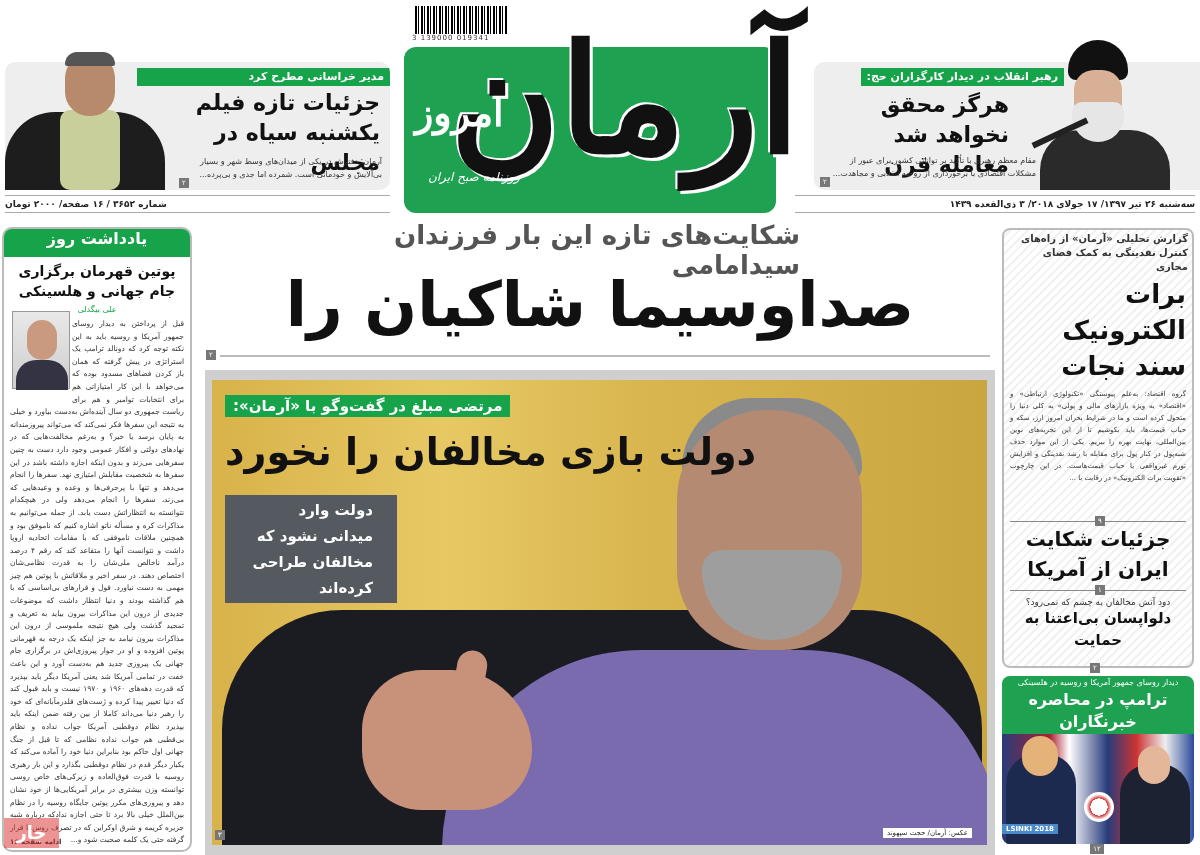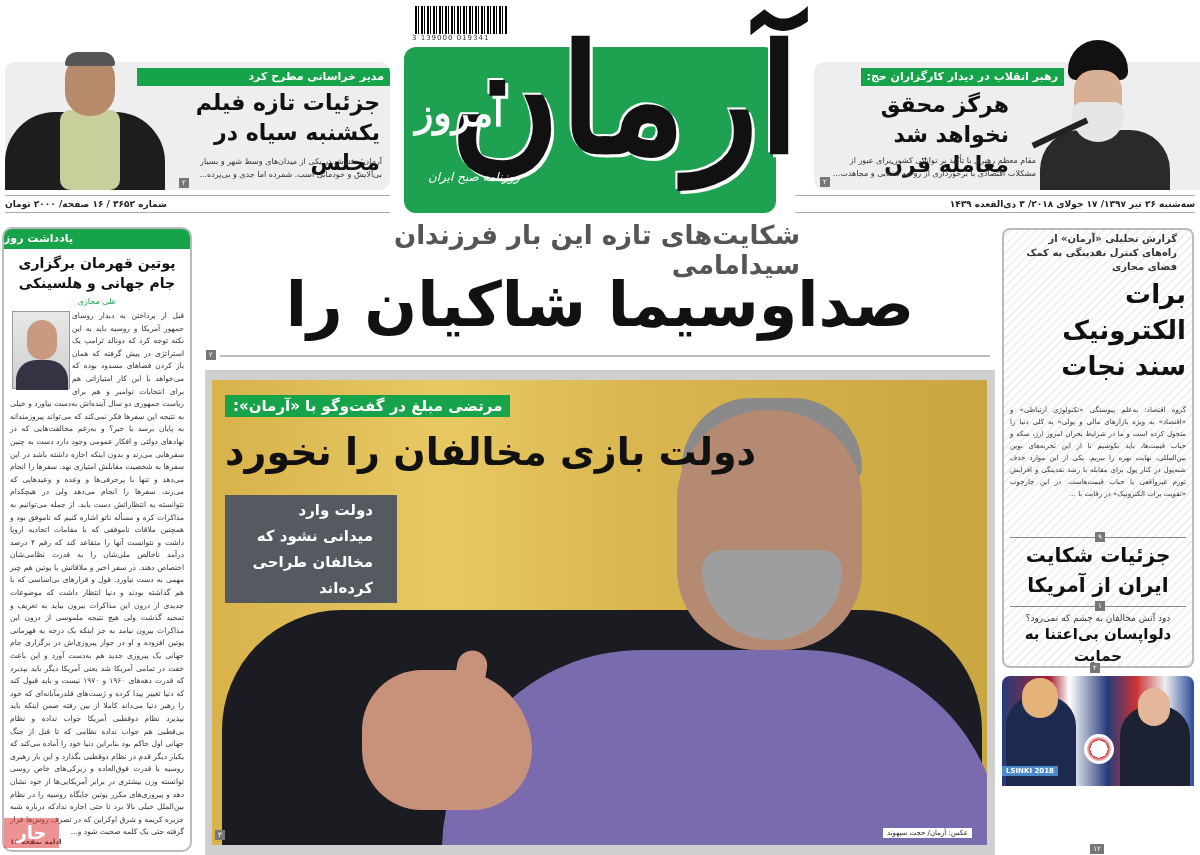--- a/index.html
+++ b/index.html
@@ -31,35 +31,35 @@
   .photo .hair { position: absolute; left: 470px; top: 18px; width: 180px; height: 85px; background: #8a8a8a; border-radius: 90px 90px 20px 20px; }
   .photo .beard { position: absolute; left: 490px; top: 170px; width: 140px; height: 90px; background: #9e9e9e; border-radius: 20px 20px 70px 70px; }
   .photo .hand { position: absolute; left: 150px; top: 290px; width: 170px; height: 140px; background: #c8927a; border-radius: 60px 80px 60px 60px; }
   .photo .thumb { position: absolute; left: 240px; top: 270px; width: 30px; height: 90px; background: #c8927a; border-radius: 15px; transform: rotate(10deg); }
   .p-kicker { position: absolute; left: 225px; top: 395px; background: #16a34a; color: #fff; font-size: 15px; font-weight: bold; padding: 2px 8px; }
   .p-head { position: absolute; left: 225px; top: 430px; font-size: 38px; font-weight: bold; color: #111; }
   .p-sub { position: absolute; left: 225px; top: 495px; background: #555a60; color: #fff; font-size: 15px; font-weight: bold; line-height: 26px; padding: 2px 24px; width: 172px; text-align: right; }
   .credit { position: absolute; left: 883px; top: 828px; background: #fff; color: #222; font-size: 7px; padding: 1px 4px; }
   
   .leftcol { position: absolute; left: 2px; top: 227px; width: 190px; height: 625px; border: 2px solid #bbb; border-radius: 10px; background: #fff; overflow: hidden; }
-  .leftcol .hdr { background: #16a34a; color: #fff; font-size: 11px; font-weight: bold; text-align: left; height: 20px; line-height: 20px; }
+  .leftcol .hdr { background: #16a34a; color: #fff; font-size: 16px; font-weight: bold; text-align: center; height: 28px; line-height: 20px; }
   .leftcol .title { font-size: 14px; font-weight: bold; text-align: center; line-height: 20px; margin-top: 4px; }
   .leftcol .author { font-size: 8px; text-align: center; color: #16a34a; margin: 4px 0; }
   .leftcol .portrait { position: absolute; left: 8px; top: 82px; width: 58px; height: 78px; background: linear-gradient(#e8e8e8, #cfcfcf); border: 1px solid #999; }
   .leftcol .portrait .face { position: absolute; left: 14px; top: 8px; width: 30px; height: 40px; background: #c99a80; border-radius: 15px; }
   .leftcol .portrait .suit { position: absolute; left: 3px; top: 48px; width: 52px; height: 30px; background: #334; border-radius: 20px 20px 0 0; }
   .leftcol .body { font-size: 7.5px; line-height: 12.6px; color: #333; text-align: justify; padding: 0 6px; }
   .leftcol .body .wrap { float: left; width: 62px; height: 80px; }
   .leftcol .cont { position: absolute; left: 6px; bottom: 4px; font-size: 7px; font-weight: bold; color: #222; }
   .watermark { position: absolute; left: 4px; top: 818px; width: 55px; height: 30px; background: rgba(220,60,60,0.55); color: #fff; font-size: 18px; font-weight: bold; text-align: center; line-height: 30px; }
   
   .rightcol { position: absolute; left: 1002px; top: 228px; width: 192px; height: 440px; border: 2px solid #bbb; border-radius: 8px; background: repeating-linear-gradient(135deg, #fff 0 4px, #f1f1f1 4px 6px); overflow: hidden; }
-  .rc-kicker { font-size: 10px; font-weight: bold; text-align: right; color: #333; padding: 2px 15px; line-height: 14px; }
+  .rc-kicker { font-size: 10px; font-weight: bold; text-align: right; color: #333; padding: 2px 4px; line-height: 14px; }
   .rc-head { font-size: 26px; font-weight: bold; text-align: right; padding: 0 6px; line-height: 36px; color: #111; }
-  .rc-body { font-size: 7px; line-height: 12px; color: #333; text-align: justify; padding: 4px 6px; margin-top: 16px; }
+  .rc-body { font-size: 7px; line-height: 12px; color: #333; text-align: justify; padding: 4px 6px; }
   .rc-sep { height: 1px; background: #888; margin: 2px 6px; position: relative; }
   .rc-head2 { font-size: 20px; font-weight: bold; text-align: center; line-height: 30px; color: #111; }
   .rc-kicker2 { font-size: 9px; text-align: center; color: #333; }
   .rc-head3 { font-size: 15px; font-weight: bold; text-align: center; line-height: 22px; color: #111; }
   .rc-photo-box { position: absolute; left: 1002px; top: 676px; width: 192px; height: 168px; border-radius: 8px; overflow: hidden; background: #fff; }
   .rc-photo-box .gband { background: #1ea150; height: 58px; color: #fff; text-align: center; }
   .rc-photo-box .k { font-size: 8px; line-height: 13px; }
   .rc-photo-box .h { font-size: 16px; font-weight: bold; line-height: 22px; }
   .rc-photo-box .s { font-size: 8px; line-height: 13px; }
   .rc-photo { position: relative; height: 110px; background: linear-gradient(90deg, #273b7a 0%, #a23 25%, #fff 35%, #273b7a 55%, #c33 70%, #eee 85%, #2a4a9a 100%); }
@@ -145,21 +145,21 @@
 </div>
 <div class="p-kicker">مرتضی مبلغ در گفت‌وگو با «آرمان»:</div>
 <div class="p-head">دولت بازی مخالفان را نخورد</div>
 <div class="p-sub">دولت وارد میدانی نشود که مخالفان طراحی کرده‌اند</div>
 <div class="credit">عکس: آرمان/ حجت سپهوند</div>
 <div class="pgnum" style="left:215px; top:830px;">۳</div>
 
 <div class="leftcol">
   <div class="hdr">یادداشت روز</div>
   <div class="title">پوتین قهرمان برگزاری جام جهانی و هلسینکی</div>
-  <div class="author">علی مجازی</div>
+  <div class="author">علی بیگدلی</div>
   <div class="portrait">
       <div class="suit"></div>
       <div class="face"></div>
     </div>
   <div class="body"><span class="wrap"></span><span>قبل از پرداختن به دیدار روسای جمهور آمریکا و روسیه باید به این نکته توجه کرد که دونالد ترامپ یک استراتژی در پیش گرفته که همان باز کردن فضاهای مسدود بوده که می‌خواهد با این کار امتیازاتی هم برای انتخابات توامبر و هم برای ریاست جمهوری دو سال آینده‌اش به‌دست بیاورد و خیلی به نتیجه این سفرها فکر نمی‌کند که می‌تواند پیروزمندانه به پایان برسد یا خیر؟ و به‌رغم مخالفت‌هایی که در نهادهای دولتی و افکار عمومی وجود دارد دست به چنین سفرهایی می‌زند و بدون اینکه اجازه داشته باشد در این سفرها به شخصیت مقابلش امتیازی نهد. سفرها را انجام می‌دهد و تنها با پرحرفی‌ها و وعده و وعیدهایی که می‌زند، سفرها را انجام می‌دهد ولی در هیچکدام نتوانسته به انتظاراتش دست یابد. از جمله می‌توانیم به مذاکرات کره و مسأله ناتو اشاره کنیم که ناموفق بود و همچنین ملاقات ناموفقی که با مقامات اتحادیه اروپا داشت و نتوانست آنها را متقاعد کند که رقم ۴ درصد درآمد ناخالص ملی‌شان را به قدرت نظامی‌شان اختصاص دهند. در سفر اخیر و ملاقاتش با پوتین هم چیز مهمی به دست نیاورد. قول و قرارهای بی‌اساسی که با هم گذاشته بودند و دنیا انتظار داشت که موضوعات جدیدی از درون این مذاکرات بیرون بیاید به تعریف و تمجید گذشت ولی هیچ نتیجه ملموسی از درون این مذاکرات بیرون نیامد به جز اینکه یک درجه به قهرمانی پوتین افزوده و او در جوار پیروزی‌اش در برگزاری جام جهانی یک پیروزی جدید هم به‌دست آورد و این باعث خفت در تمامی آمریکا شد یعنی آمریکا دیگر باید بپذیرد که قدرت دهه‌های ۱۹۶۰ و ۱۹۷۰ نیست و باید قبول کند که دنیا تغییر پیدا کرده و ژست‌های قلدرمآبانه‌ای که خود را رهبر دنیا می‌داند کاملا از بین رفته ضمن اینکه باید بپذیرد نظام دوقطبی آمریکا جواب نداده و نظام بی‌قطبی هم جواب نداده نظامی که تا قبل از جنگ جهانی اول حاکم بود بنابراین دنیا خود را آماده می‌کند که یکبار دیگر قدم در نظام دوقطبی بگذارد و این بار رهبری روسیه با قدرت فوق‌العاده و زیرکی‌های خاص روسی توانسته وزن بیشتری در برابر آمریکایی‌ها از خود نشان دهد و پیروزی‌های مکرر پوتین جایگاه روسیه را در نظام بین‌الملل خیلی بالا برد تا حتی اجازه ندادکه درباره شبه جزیره کریمه و شرق اوکراین که در تصرف روس‌ها قرار گرفته حتی یک کلمه صحبت شود و...</span></div>
   <div class="cont">ادامه صفحه ۱۶</div>
 </div>
 <div class="watermark">جار</div>
 
 <div class="rightcol">
@@ -187,20 +187,25 @@
     <div class="rc-kicker2">دود آتش مخالفان به چشم که نمی‌رود؟</div>
     <div class="rc-head3">
       <div>دلواپسان بی‌اعتنا به حمایت</div>
 
     </div>
   </div>
 </div>
 <div class="pgnum" style="left:1090px; top:663px;">۲</div>
 
 <div class="rc-photo-box">
+  <div class="gband">
+    <div class="k">دیدار روسای جمهور آمریکا و روسیه در هلسینکی</div>
+    <div class="h">ترامپ در محاصره خبرنگاران</div>
+    <div class="s">دفاع پوتین از برجام در دیدار با ترامپ</div>
+  </div>
   <div class="rc-photo">
     <div class="p1"></div>
       <div class="p1h"></div>
       <div class="p2"></div>
       <div class="p2h"></div>
       <div class="ball"></div>
     <div class="tag">LSINKI 2018</div>
   </div>
 </div>
 <div class="pgnum" style="left:1090px; top:844px; width:14px;">۱۲</div>

